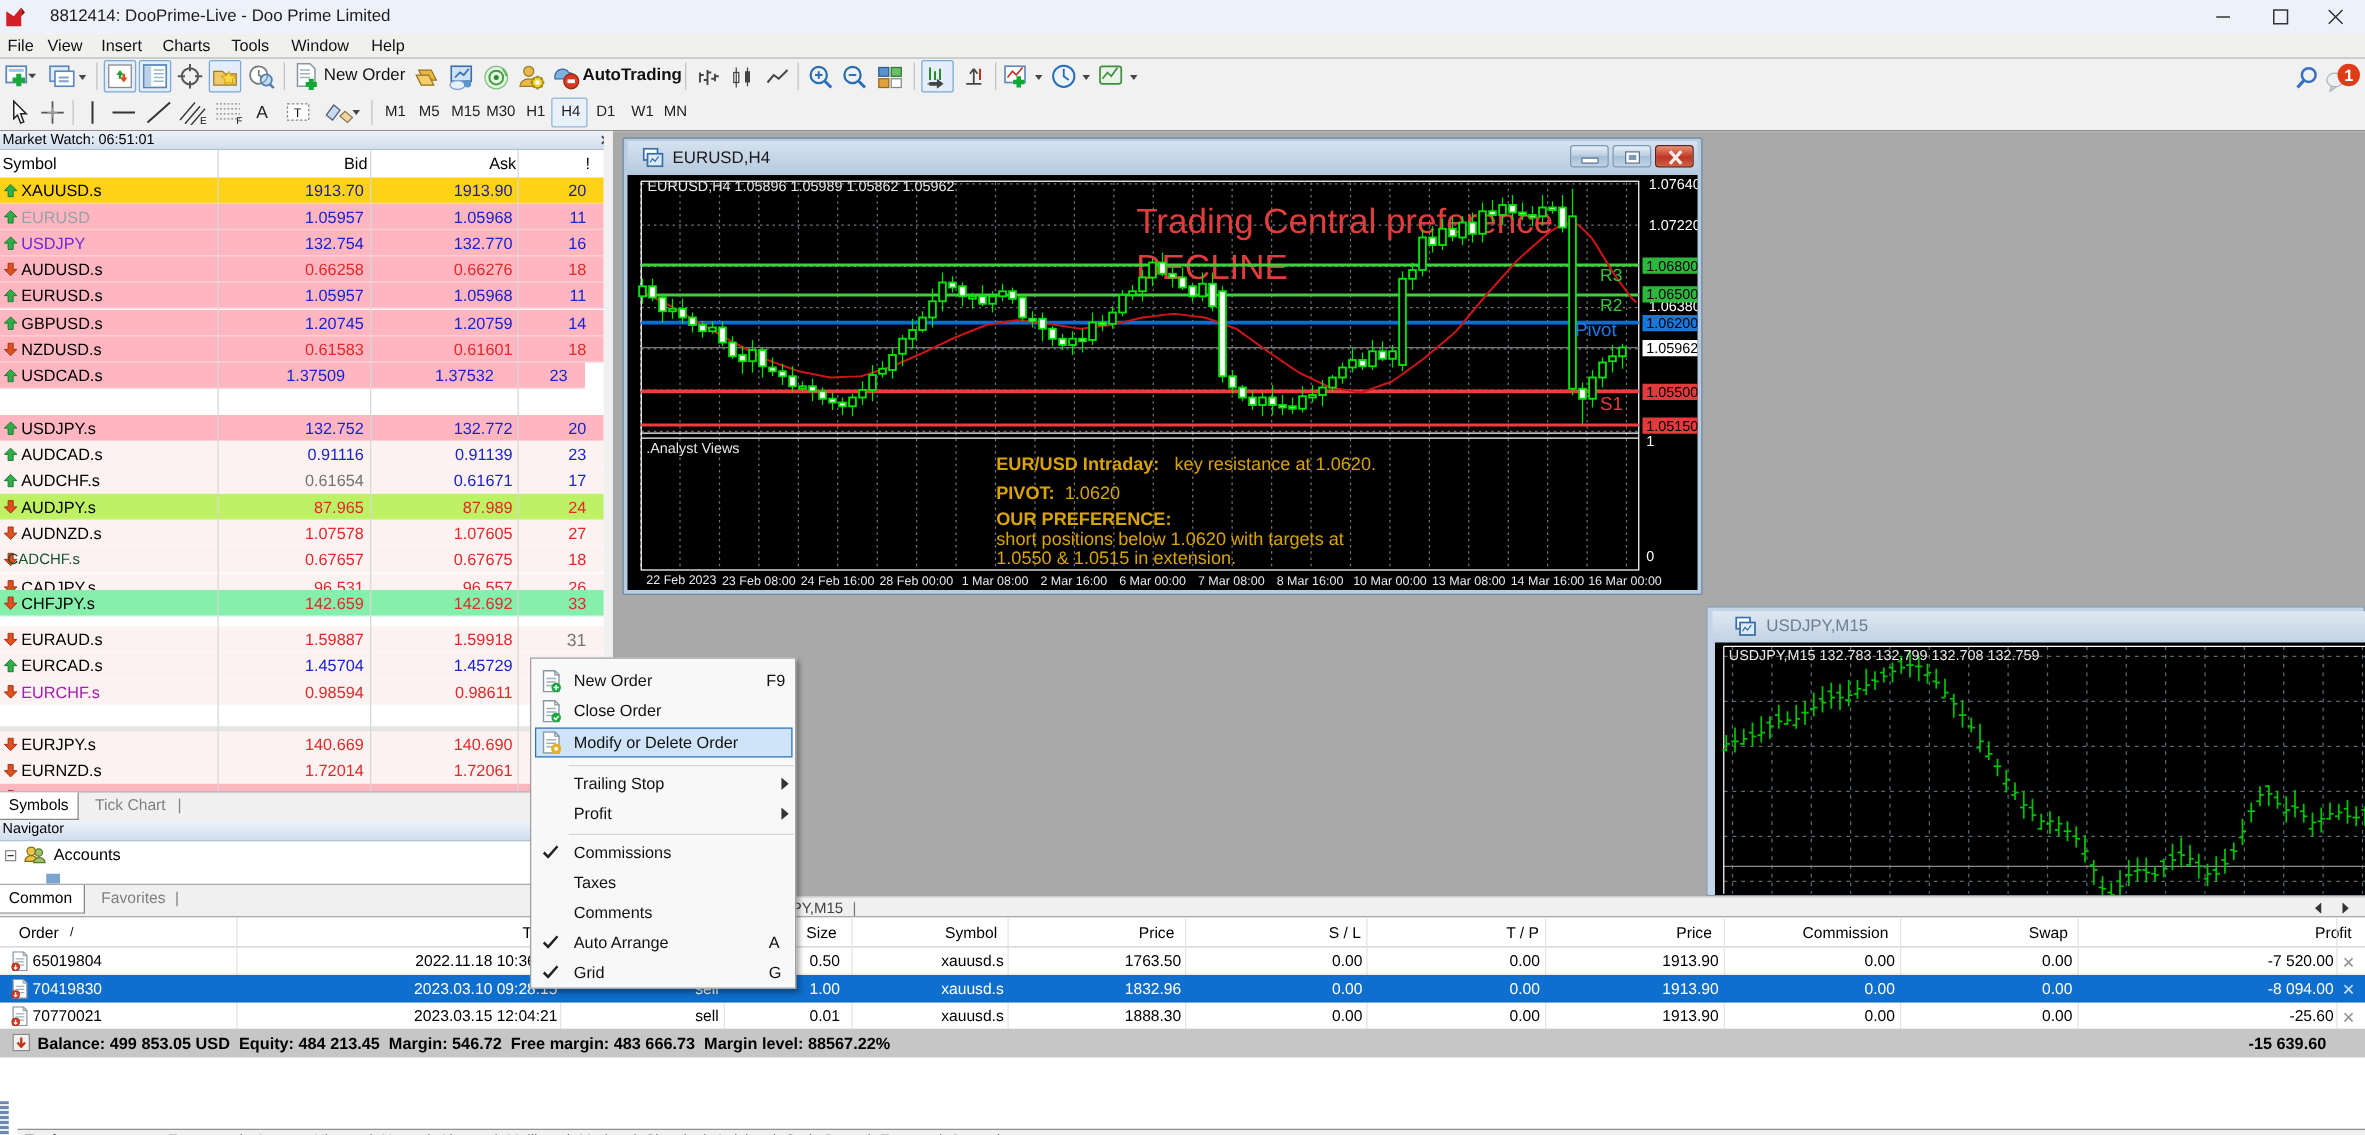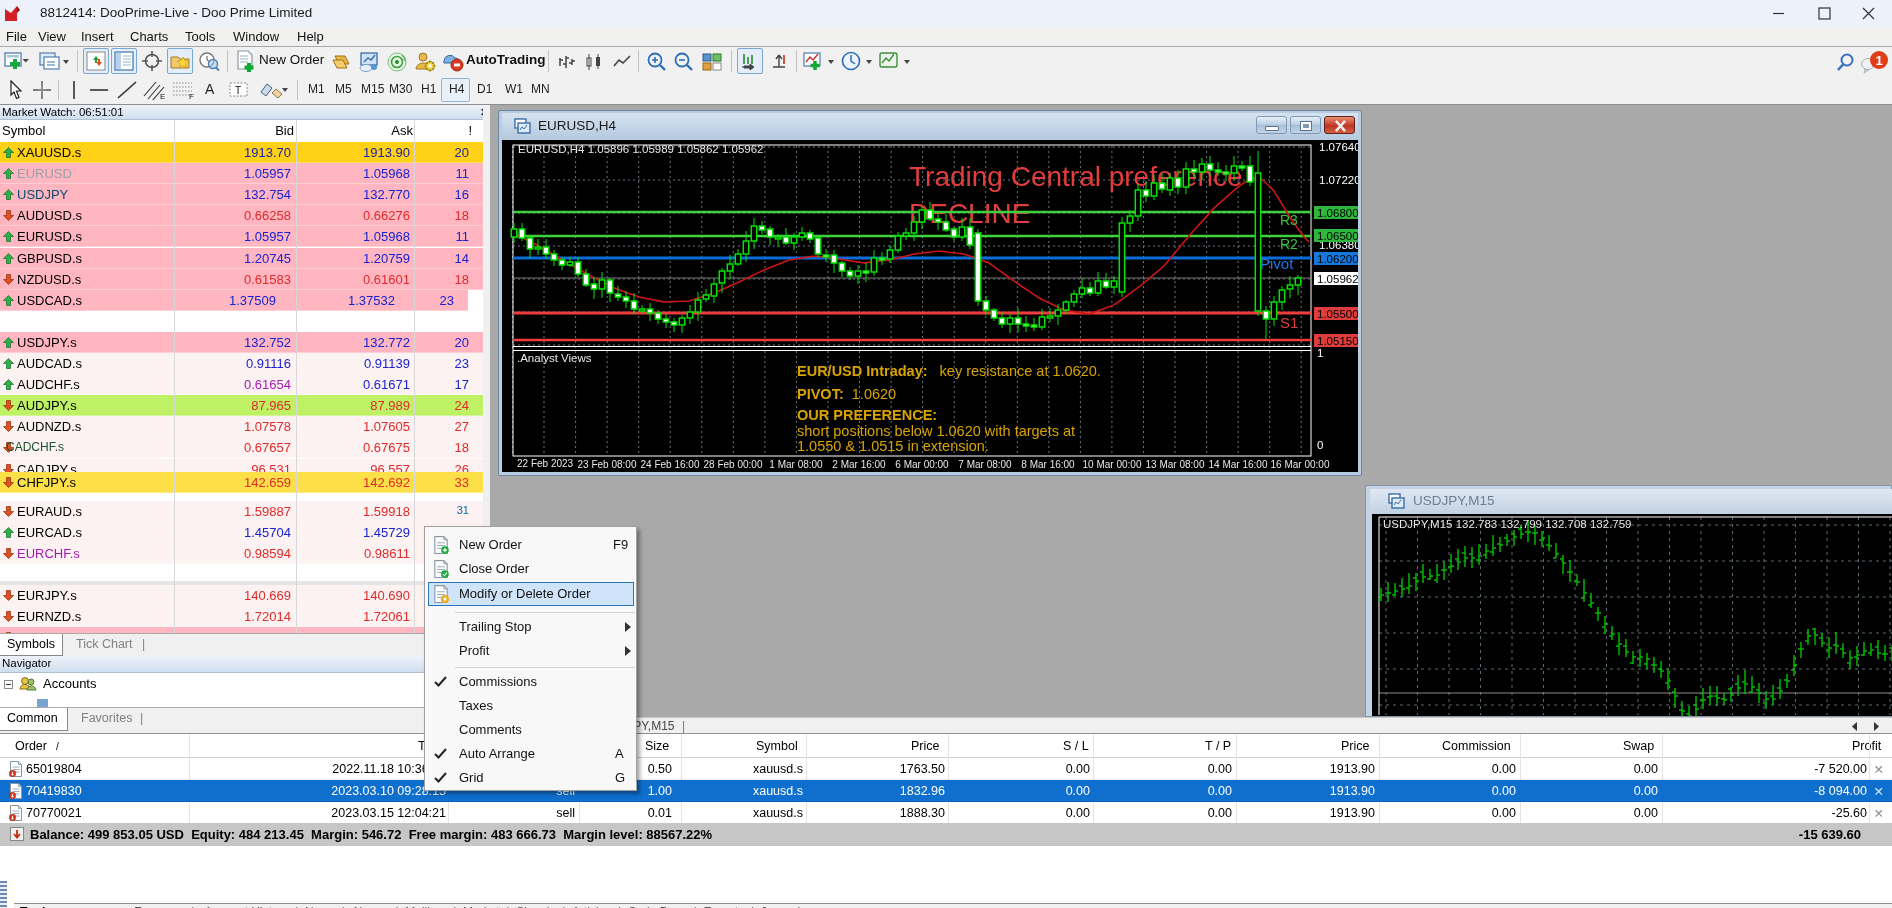--- a/index.html
+++ b/index.html
@@ -276,21 +276,21 @@
         </svg>
         <span style="position:absolute;left:17px;top:3px;color:#9aa0a8;font-size:13px">EURUSD</span>
         <span style="position:absolute;right:192px;top:3px;color:#1822cf;font-size:13px">1.05957</span>
         <span style="position:absolute;right:73px;top:3px;color:#1822cf;font-size:13px">1.05968</span>
         <span style="position:absolute;right:14px;top:3px;color:#1822cf;font-size:13px">11</span>
       </div>
       <div style="position:absolute;left:0;top:79.2px;width:483px;height:21.1px;background:#ffb6c1;box-shadow:inset 0 -1px rgba(255,255,255,0.35)">
         <svg width="11" height="11" viewBox="0 0 11 11" style="position:absolute;left:3px;top:5px">
           <path d="M5.5 0.5 L10.5 5.5 L7.5 5.5 L7.5 10.5 L3.5 10.5 L3.5 5.5 L0.5 5.5 Z" fill="#2fae4a" stroke="#1d7a33" stroke-width="0.8"></path>
         </svg>
-        <span style="position:absolute;left:17px;top:3px;color:#0c4a6e;font-size:13px">USDJPY</span>
+        <span style="position:absolute;left:17px;top:3px;color:#6d28d9;font-size:13px">USDJPY</span>
         <span style="position:absolute;right:192px;top:3px;color:#1822cf;font-size:13px">132.754</span>
         <span style="position:absolute;right:73px;top:3px;color:#1822cf;font-size:13px">132.770</span>
         <span style="position:absolute;right:14px;top:3px;color:#1822cf;font-size:13px">16</span>
       </div>
       <div style="position:absolute;left:0;top:100.3px;width:483px;height:21.1px;background:#ffb6c1;box-shadow:inset 0 -1px rgba(255,255,255,0.35)">
         <svg width="11" height="11" viewBox="0 0 11 11" style="position:absolute;left:3px;top:5px">
           <path d="M5.5 10.5 L10.5 5.5 L7.5 5.5 L7.5 0.5 L3.5 0.5 L3.5 5.5 L0.5 5.5 Z" fill="#e0501e" stroke="#9c3511" stroke-width="0.8"></path>
         </svg>
         <span style="position:absolute;left:17px;top:3px;color:#000;font-size:13px">AUDUSD.s</span>
         <span style="position:absolute;right:192px;top:3px;color:#e02a2a;font-size:13px">0.66258</span>
@@ -349,21 +349,21 @@
         <span style="position:absolute;left:17px;top:3px;color:#000;font-size:13px">AUDCAD.s</span>
         <span style="position:absolute;right:192px;top:3px;color:#1822cf;font-size:13px">0.91116</span>
         <span style="position:absolute;right:73px;top:3px;color:#1822cf;font-size:13px">0.91139</span>
         <span style="position:absolute;right:14px;top:3px;color:#1822cf;font-size:13px">23</span>
       </div>
       <div style="position:absolute;left:0;top:269.1px;width:483px;height:21.1px;background:#fdf2f2;box-shadow:inset 0 -1px rgba(255,255,255,0.35)">
         <svg width="11" height="11" viewBox="0 0 11 11" style="position:absolute;left:3px;top:5px">
           <path d="M5.5 0.5 L10.5 5.5 L7.5 5.5 L7.5 10.5 L3.5 10.5 L3.5 5.5 L0.5 5.5 Z" fill="#2fae4a" stroke="#1d7a33" stroke-width="0.8"></path>
         </svg>
         <span style="position:absolute;left:17px;top:3px;color:#000;font-size:13px">AUDCHF.s</span>
-        <span style="position:absolute;right:192px;top:3px;color:#a21caf;font-size:13px">0.61654</span>
+        <span style="position:absolute;right:192px;top:3px;color:#737373;font-size:13px">0.61654</span>
         <span style="position:absolute;right:73px;top:3px;color:#1822cf;font-size:13px">0.61671</span>
         <span style="position:absolute;right:14px;top:3px;color:#1822cf;font-size:13px">17</span>
       </div>
       <div style="position:absolute;left:0;top:290.2px;width:483px;height:21.1px;background:#bef264;box-shadow:inset 0 -1px rgba(255,255,255,0.35)">
         <svg width="11" height="11" viewBox="0 0 11 11" style="position:absolute;left:3px;top:5px">
           <path d="M5.5 10.5 L10.5 5.5 L7.5 5.5 L7.5 0.5 L3.5 0.5 L3.5 5.5 L0.5 5.5 Z" fill="#e0501e" stroke="#9c3511" stroke-width="0.8"></path>
         </svg>
         <span style="position:absolute;left:17px;top:3px;color:#000;font-size:13px">AUDJPY.s</span>
         <span style="position:absolute;right:192px;top:3px;color:#e02a2a;font-size:13px">87.965</span>
         <span style="position:absolute;right:73px;top:3px;color:#e02a2a;font-size:13px">87.989</span>
@@ -389,37 +389,37 @@
       </div>
       <div style="position:absolute;left:0;top:353.5px;width:483px;height:21.1px;background:#fdf2f2;box-shadow:inset 0 -1px rgba(255,255,255,0.35)">
         <svg width="11" height="11" viewBox="0 0 11 11" style="position:absolute;left:3px;top:5px">
           <path d="M5.5 10.5 L10.5 5.5 L7.5 5.5 L7.5 0.5 L3.5 0.5 L3.5 5.5 L0.5 5.5 Z" fill="#e0501e" stroke="#9c3511" stroke-width="0.8"></path>
         </svg>
         <span style="position:absolute;left:17px;top:3px;color:#000;font-size:13px">CADJPY.s</span>
         <span style="position:absolute;right:192px;top:3px;color:#e02a2a;font-size:13px">96.531</span>
         <span style="position:absolute;right:73px;top:3px;color:#e02a2a;font-size:13px">96.557</span>
         <span style="position:absolute;right:14px;top:3px;color:#e02a2a;font-size:13px">26</span>
       </div>
-      <div style="position:absolute;left:0;top:367px;width:483px;height:21.1px;background:#fde047;box-shadow:inset 0 -1px rgba(255,255,255,0.35)">
+      <div style="position:absolute;left:0;top:367px;width:483px;height:21.1px;background:#86efac;box-shadow:inset 0 -1px rgba(255,255,255,0.35)">
         <svg width="11" height="11" viewBox="0 0 11 11" style="position:absolute;left:3px;top:5px">
           <path d="M5.5 10.5 L10.5 5.5 L7.5 5.5 L7.5 0.5 L3.5 0.5 L3.5 5.5 L0.5 5.5 Z" fill="#e0501e" stroke="#9c3511" stroke-width="0.8"></path>
         </svg>
         <span style="position:absolute;left:17px;top:3px;color:#000;font-size:13px">CHFJPY.s</span>
         <span style="position:absolute;right:192px;top:3px;color:#e02a2a;font-size:13px">142.659</span>
         <span style="position:absolute;right:73px;top:3px;color:#e02a2a;font-size:13px">142.692</span>
         <span style="position:absolute;right:14px;top:3px;color:#e02a2a;font-size:13px">33</span>
       </div>
       <div style="position:absolute;left:0;top:395.7px;width:483px;height:21.1px;background:#fdf2f2;box-shadow:inset 0 -1px rgba(255,255,255,0.35)">
         <svg width="11" height="11" viewBox="0 0 11 11" style="position:absolute;left:3px;top:5px">
           <path d="M5.5 10.5 L10.5 5.5 L7.5 5.5 L7.5 0.5 L3.5 0.5 L3.5 5.5 L0.5 5.5 Z" fill="#e0501e" stroke="#9c3511" stroke-width="0.8"></path>
         </svg>
         <span style="position:absolute;left:17px;top:3px;color:#000;font-size:13px">EURAUD.s</span>
         <span style="position:absolute;right:192px;top:3px;color:#e02a2a;font-size:13px">1.59887</span>
         <span style="position:absolute;right:73px;top:3px;color:#e02a2a;font-size:13px">1.59918</span>
-        <span style="position:absolute;right:14px;top:3px;color:#0369a1;font-size:11px">31</span>
+        <span style="position:absolute;right:14px;top:3px;color:#737373;font-size:14px">31</span>
       </div>
       <div style="position:absolute;left:0;top:416.8px;width:483px;height:21.1px;background:#fdf2f2;box-shadow:inset 0 -1px rgba(255,255,255,0.35)">
         <svg width="11" height="11" viewBox="0 0 11 11" style="position:absolute;left:3px;top:5px">
           <path d="M5.5 0.5 L10.5 5.5 L7.5 5.5 L7.5 10.5 L3.5 10.5 L3.5 5.5 L0.5 5.5 Z" fill="#2fae4a" stroke="#1d7a33" stroke-width="0.8"></path>
         </svg>
         <span style="position:absolute;left:17px;top:3px;color:#000;font-size:13px">EURCAD.s</span>
         <span style="position:absolute;right:192px;top:3px;color:#1822cf;font-size:13px">1.45704</span>
         <span style="position:absolute;right:73px;top:3px;color:#1822cf;font-size:13px">1.45729</span>
         <span style="position:absolute;right:14px;top:3px;color:#1822cf;font-size:13px">23</span>
       </div>

